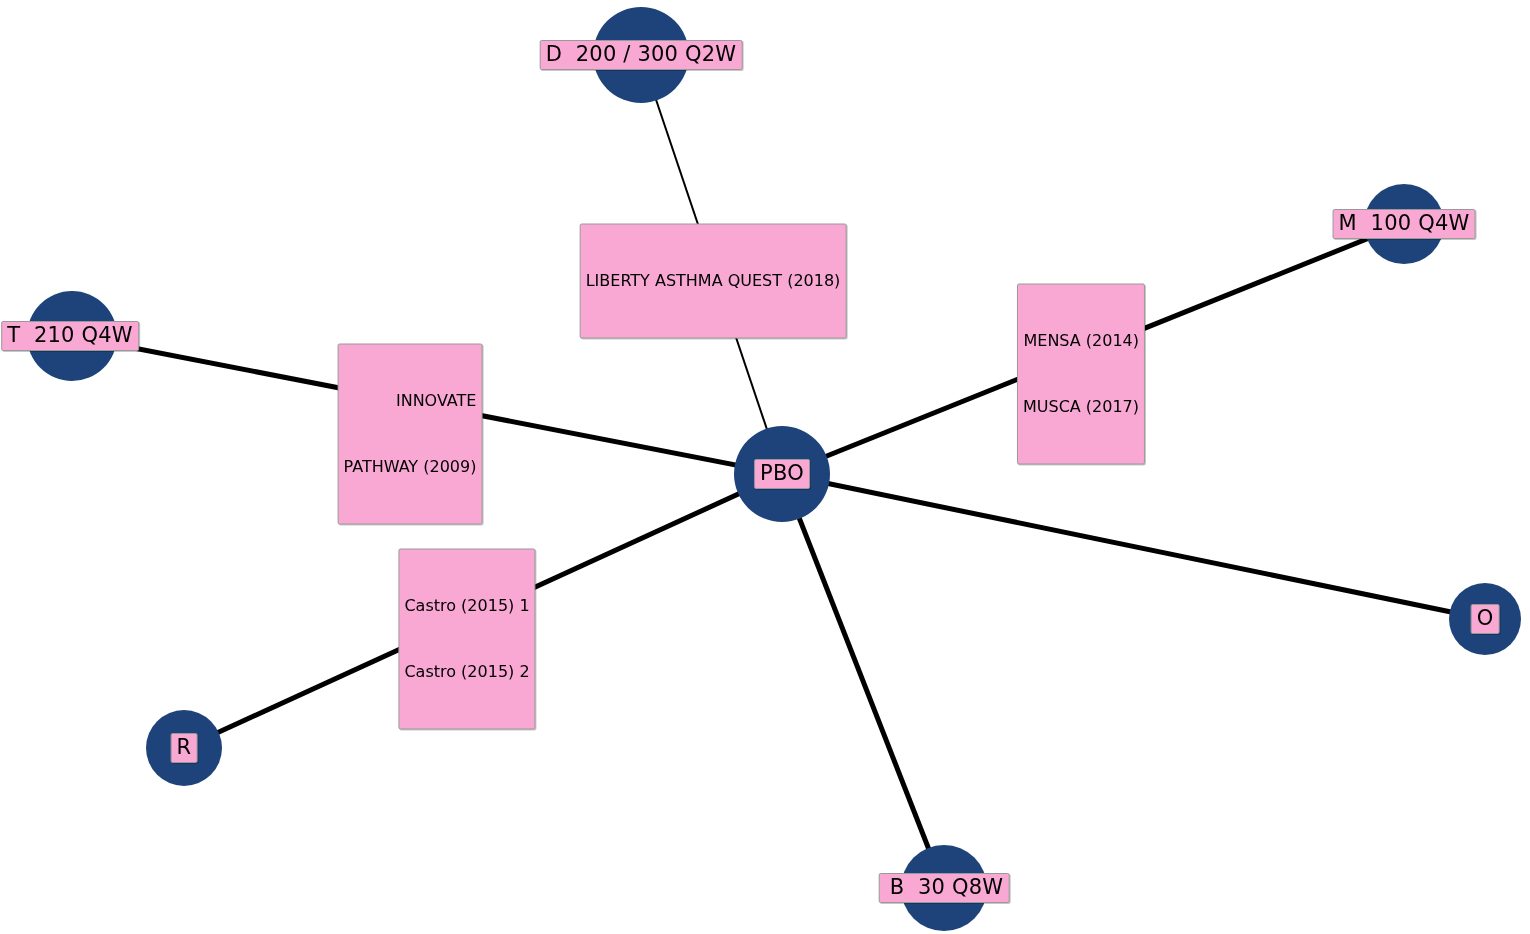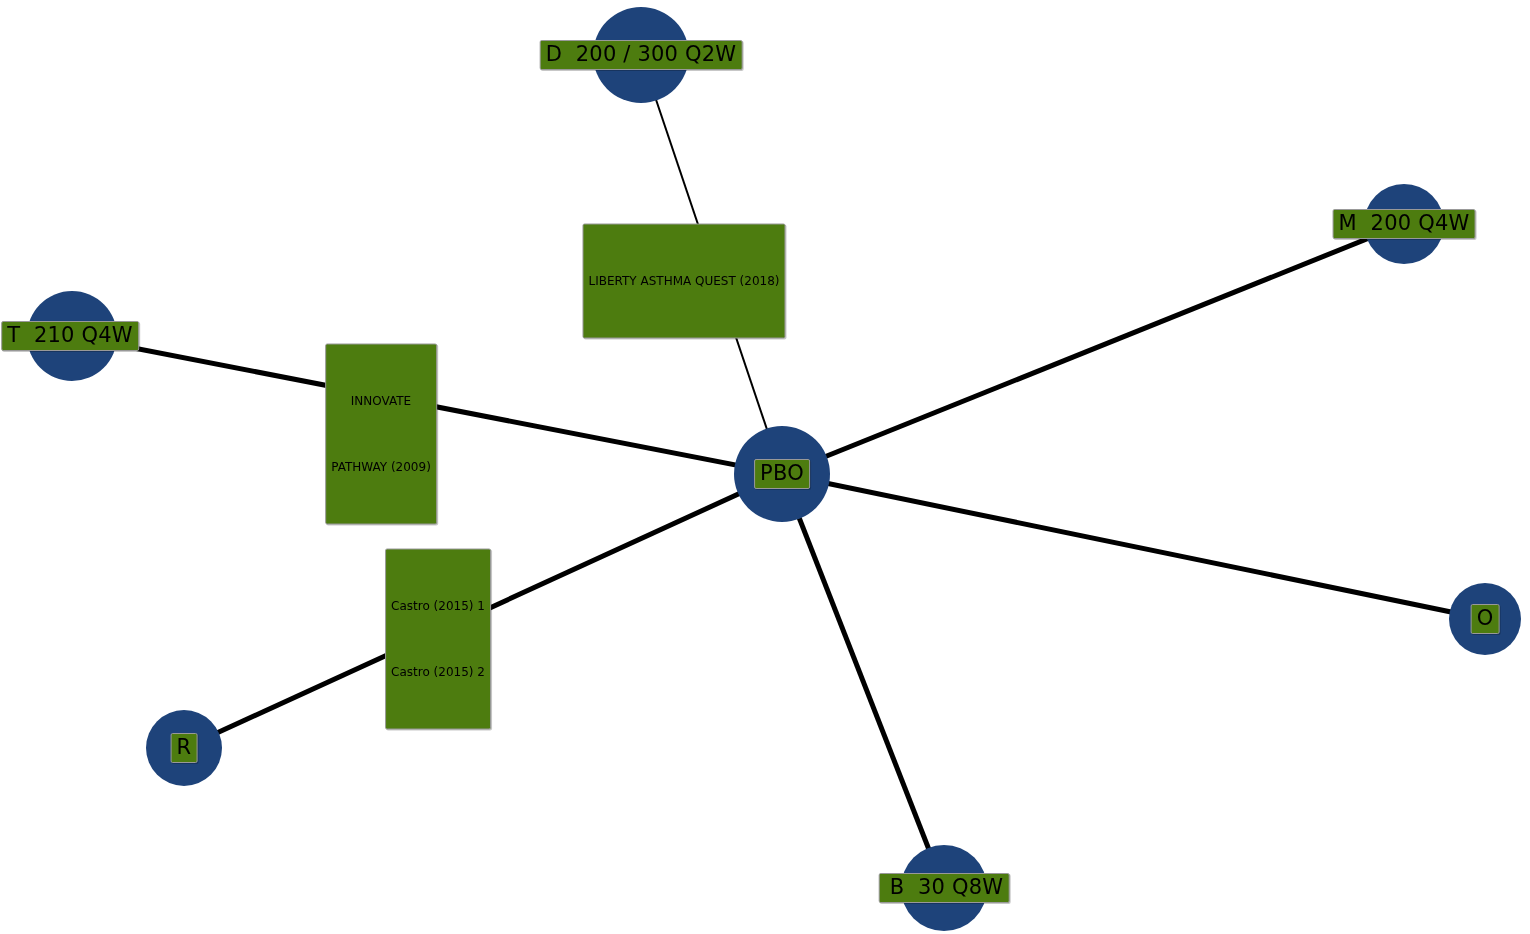--- a/index.html
+++ b/index.html
@@ -28,42 +28,43 @@
   .node-circle {
     stroke: none;
   }
   .edge-line {
     stroke: #000000;
     stroke-linecap: butt;
   }
   
   .lbl {
     position: absolute;
-    background: #4d7c0f;
+    background: #f9a8d4;
     border: 1px solid #999999;
     border-radius: 2px;
     box-shadow: 1px 1px 0 rgba(0,0,0,0.22);
     padding: 1px 5px 2px 5px;
     color: #000000;
     font-family: "DejaVu Sans", "Liberation Sans", sans-serif;
     font-size: 19px;
     line-height: 23px;
     white-space: pre;
-    text-align: center;
+    text-align: right;
     transform: translate(-50%, -50%);
     box-sizing: border-box;
   }
   .lbl.node-lbl {
     font-size: 21px;
     line-height: 25px;
     letter-spacing: 0.2px;
   }
   .lbl.edge-lbl {
-    font-size: 12px;
+    font-size: 16px;
     line-height: 22px;
+    margin-left: 29px;
   }
   .lbl .line {
     display: block;
   }
 </style>
 </head>
 <body>
 
 <div id="canvas">
 
@@ -82,36 +83,40 @@
       <circle class="node-circle" cx="72" cy="336" r="45" fill="#1e437a"></circle>
       <circle class="node-circle" cx="782" cy="474" r="48" fill="#1e437a"></circle>
       <circle class="node-circle" cx="1485" cy="619" r="36" fill="#1e437a"></circle>
       <circle class="node-circle" cx="184" cy="748" r="38" fill="#1e437a"></circle>
       <circle class="node-circle" cx="944" cy="888" r="43" fill="#1e437a"></circle>
     </g>
   </svg>
 
   <div class="lbl node-lbl" style="left:641px; top:55px;">D  200 / 300 Q2W</div>
 
-  <div class="lbl node-lbl" style="left:1404px; top:224px;">M  200 Q4W</div>
+  <div class="lbl node-lbl" style="left:1404px; top:224px;">M  100 Q4W</div>
 
   <div class="lbl node-lbl" style="left:70px; top:336px;">T  210 Q4W</div>
 
   <div class="lbl node-lbl" style="left:782px; top:474px;">PBO</div>
 
   <div class="lbl node-lbl" style="left:1485px; top:619px;">O</div>
 
   <div class="lbl node-lbl" style="left:184px; top:748px;">R</div>
 
   <div class="lbl node-lbl" style="left:944px; top:888px;padding-left:10px;">B  30 Q8W</div>
 
   <div class="lbl edge-lbl" style="left:684px; top:281px;">
     <span class="line">LIBERTY ASTHMA QUEST (2018)</span>
   </div>
 
+  <div class="lbl edge-lbl" style="left:1052px; top:374px;">
+    <span class="line">MENSA (2014)</span>
+    <span class="line">MUSCA (2017)</span>
+  </div>
 
   <div class="lbl edge-lbl" style="left:381px; top:434px;">
     <span class="line">INNOVATE</span>
     <span class="line">PATHWAY (2009)</span>
   </div>
 
 
   <div class="lbl edge-lbl" style="left:438px; top:639px;">
     <span class="line">Castro (2015) 1</span>
     <span class="line">Castro (2015) 2</span>

